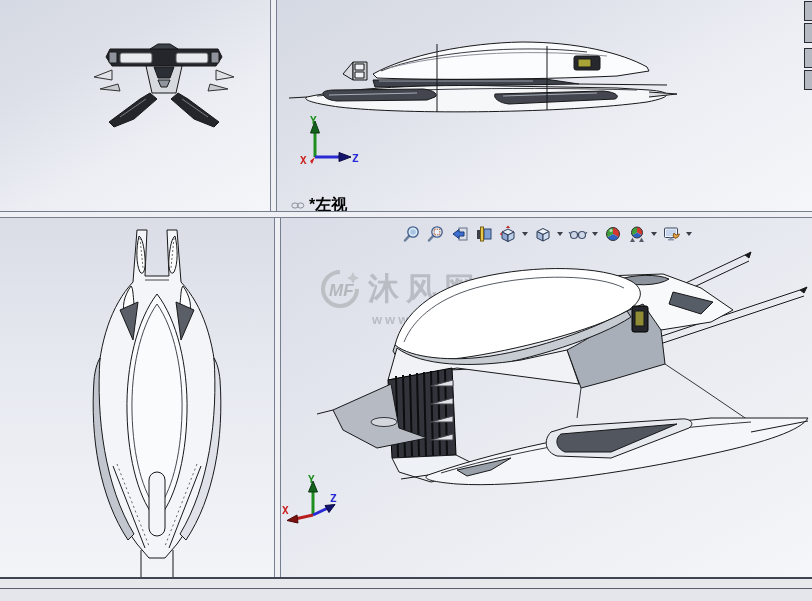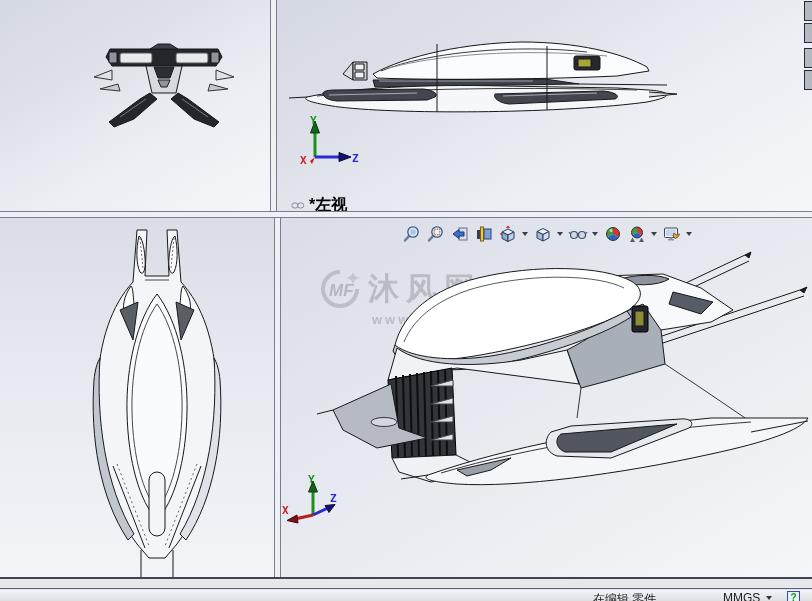--- a/index.html
+++ b/index.html
@@ -353,20 +353,14 @@
       <polygon points="5,46.5 15,41 16,49" fill="#7e1010" stroke="#4a0808"></polygon>
       <line x1="31" y1="41" x2="46" y2="34" stroke="#2a2ad4" stroke-width="3"></line>
       <polygon points="53,30.5 43,31.5 47,38.5" fill="#14146e" stroke="#0a0a40"></polygon>
       <text x="26" y="9" fill="#1e8f1e">Y</text>
       <text x="0" y="40" fill="#cc2020">X</text>
       <text x="48" y="28" fill="#2a2ad4">Z</text>
     </svg>
   </div>
 
   <div class="bottom-strip"></div>
-  <div class="status-bar">
-    <span class="status-mode">在编辑 零件</span>
-    <span class="status-units">MMGS</span>
-    <span class="units-caret"></span>
-    <span class="help-btn">?</span>
-  </div>
 
 </div>
 
 </body></html>

